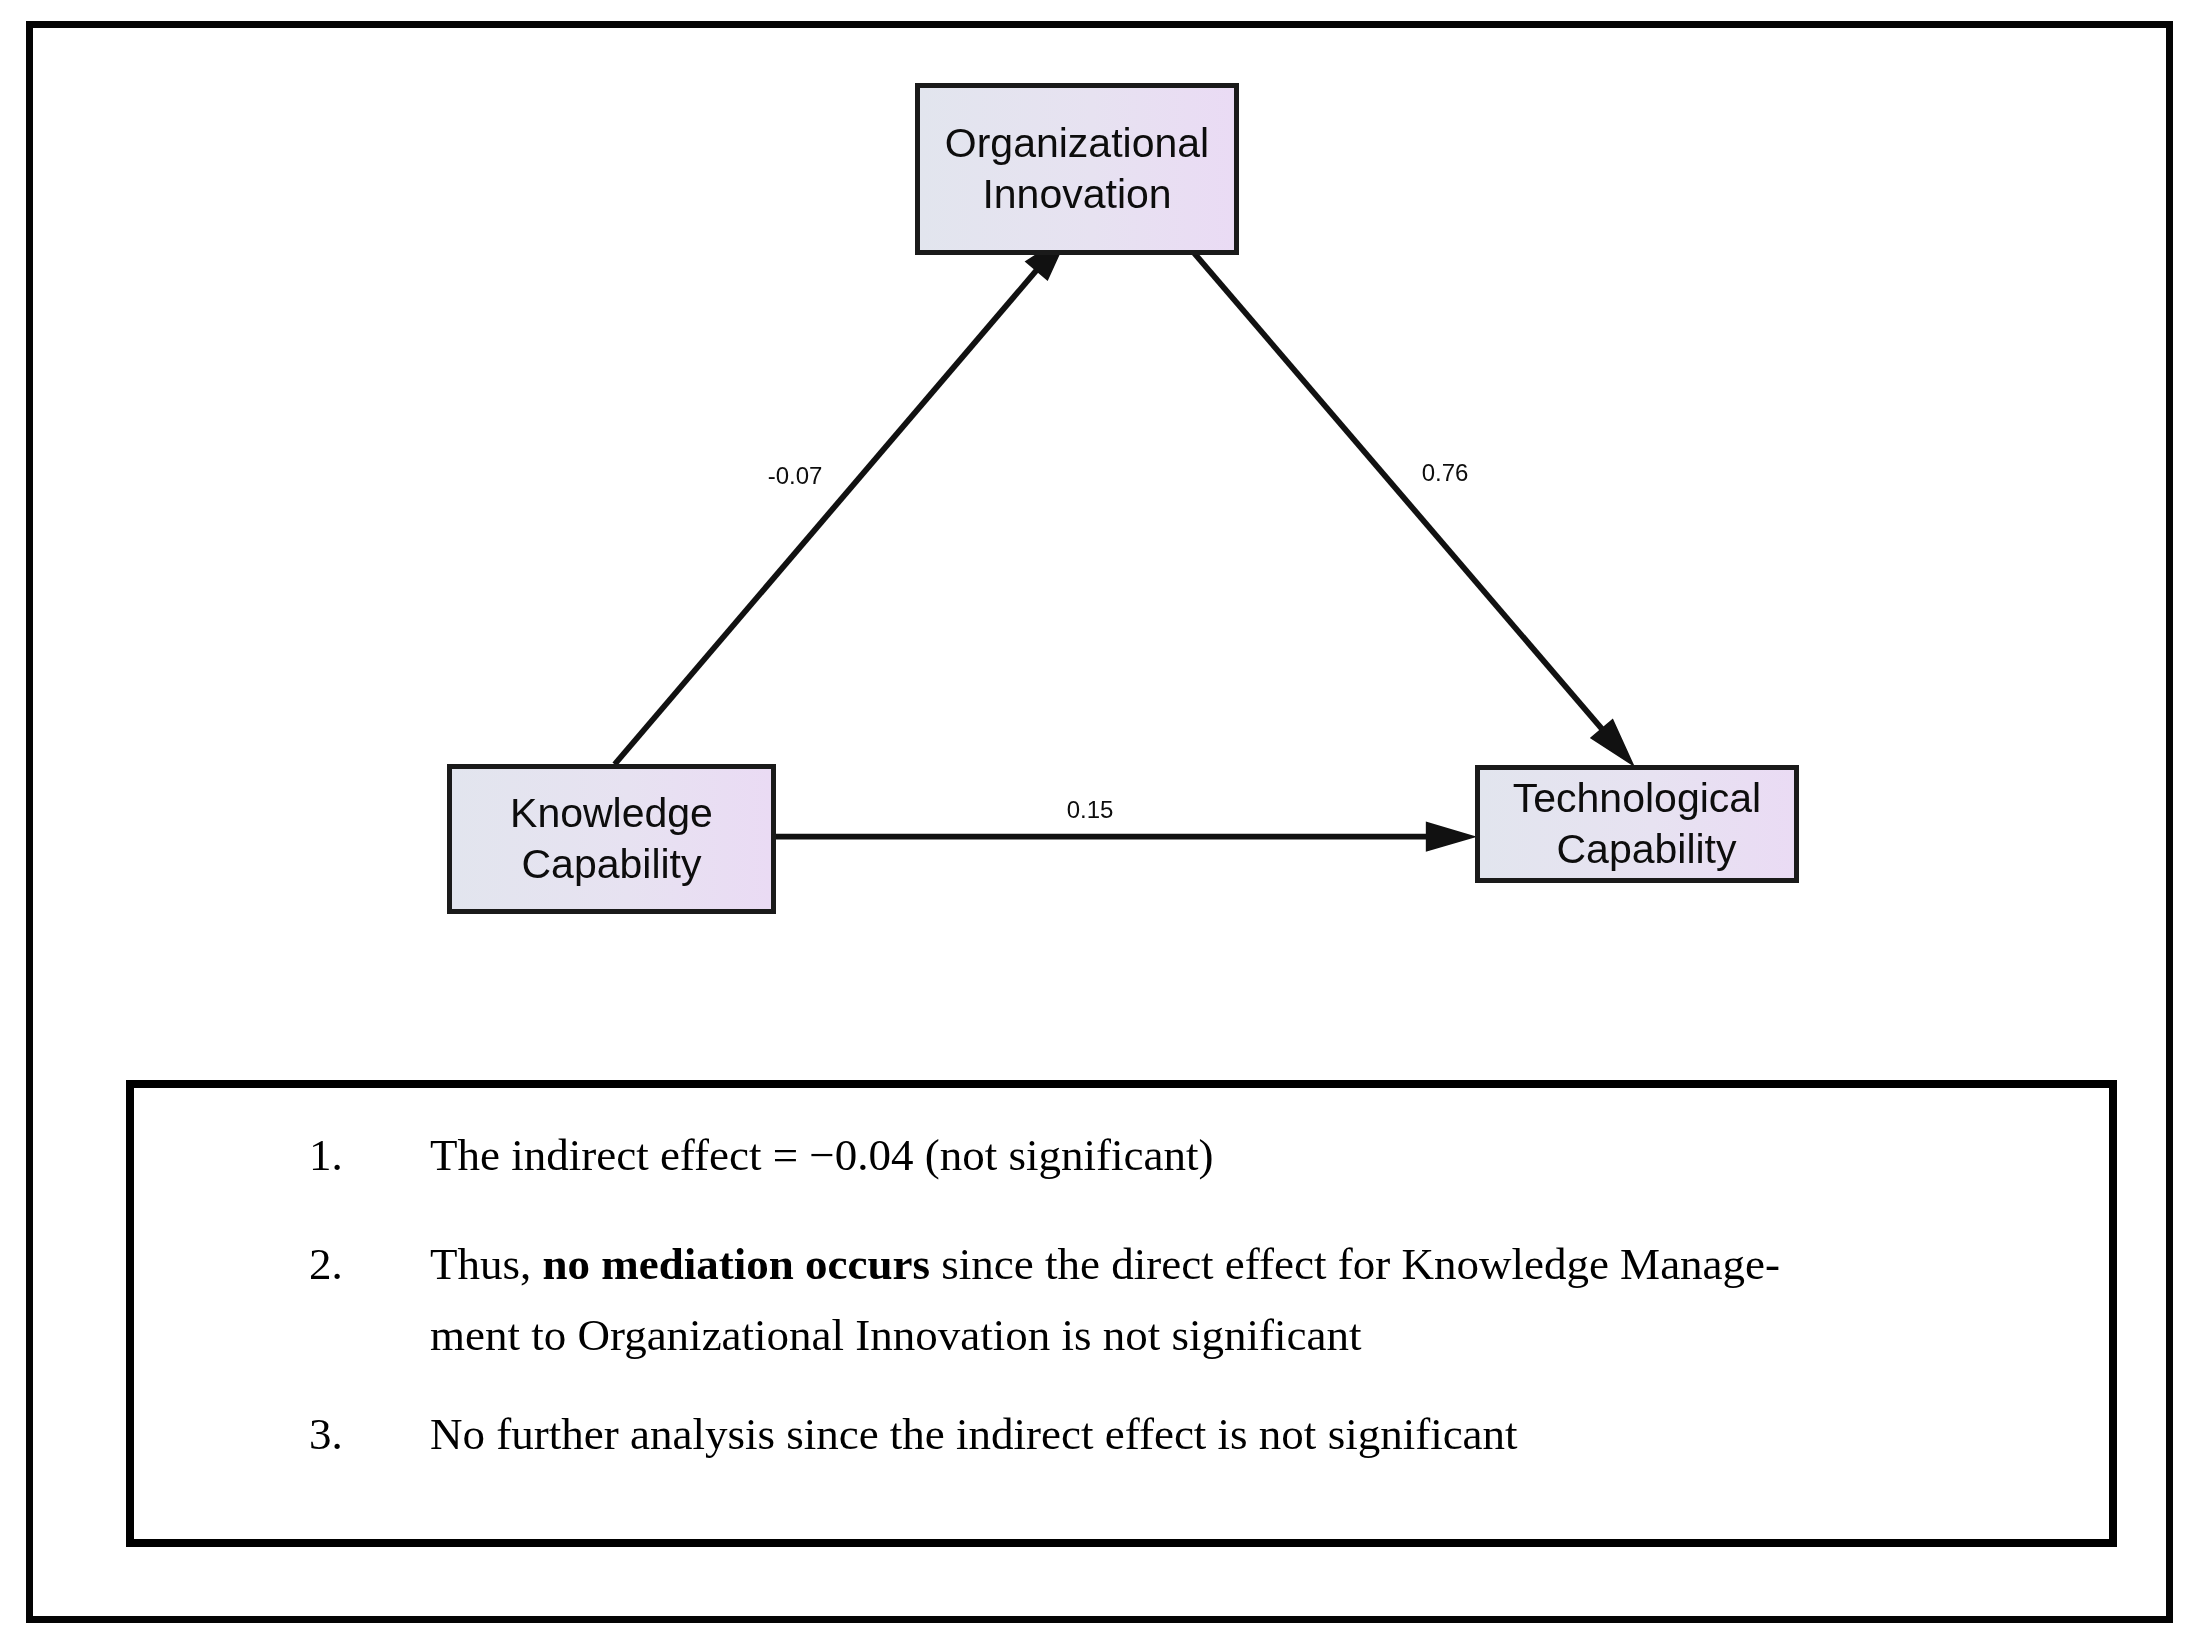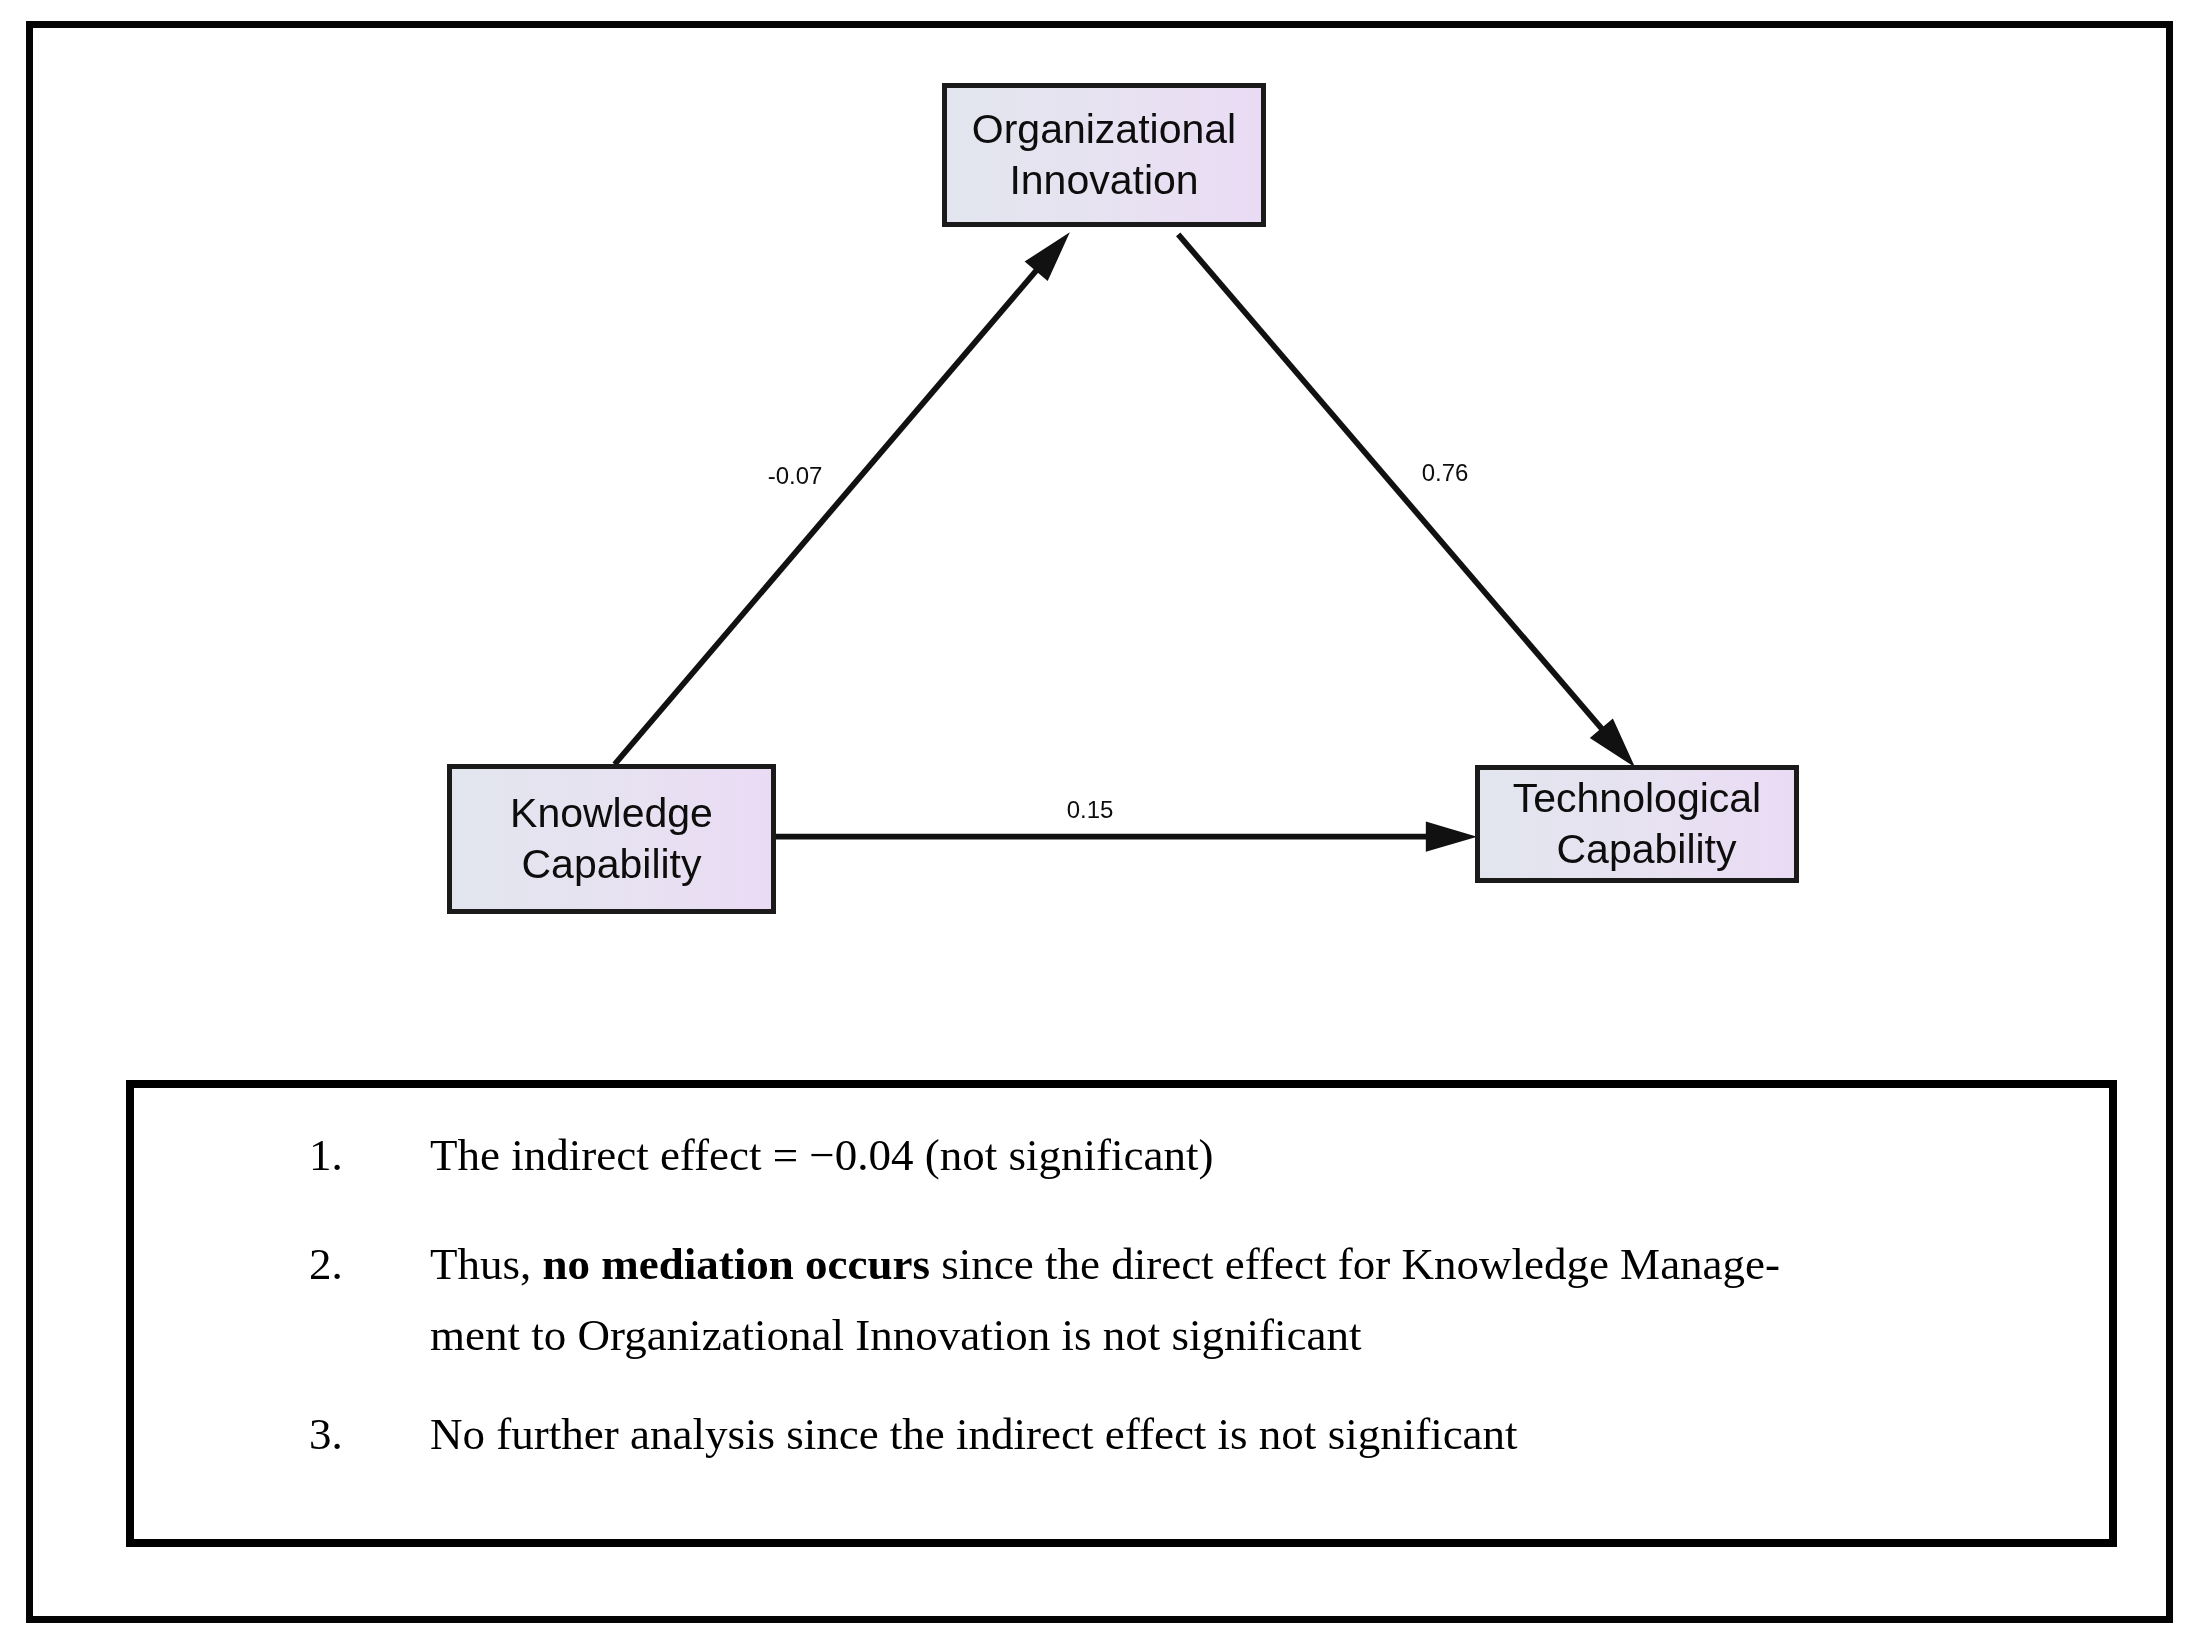--- a/index.html
+++ b/index.html
@@ -13,21 +13,21 @@
   }
   .arrows { position:absolute; left:0; top:0; width:2205px; height:1652px; }
 
   .node {
     position:absolute; box-sizing:border-box;
     border:5px solid #1a1a1a;
     background:linear-gradient(90deg,#e2e5ee 0%, #e7e2f1 55%, #eadbf4 100%);
     display:flex; flex-direction:column; justify-content:center; align-items:center;
     font-size:41px; line-height:51px; color:#0d0d0d; text-align:center;
   }
-  .node-oi { left:942px; top:83px;  width:324px; height:144px; }
+  .node-oi { left:915px; top:83px;  width:324px; height:172px; }
   .node-km { left:447px;  top:764px;  width:329px; height:150px; }
   .node-tc { left:1475px; top:765px;  width:324px; height:118px; }
   .nline { white-space:nowrap; }
   .nline-shift-a { }
   .nline-shift-b { margin-left:19px; }
 
   .edge-label {
     position:absolute; transform:translateX(-50%);
     font-size:24px; line-height:36px; white-space:nowrap; color:#0d0d0d;
   }

